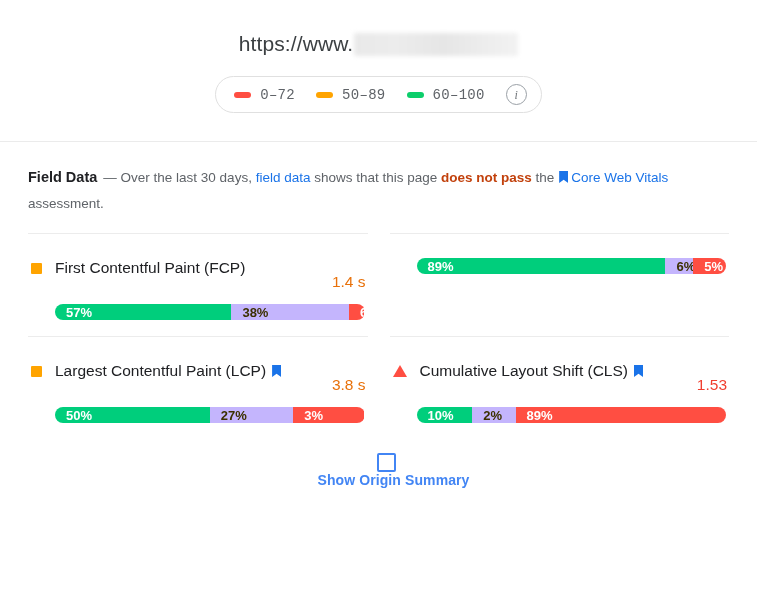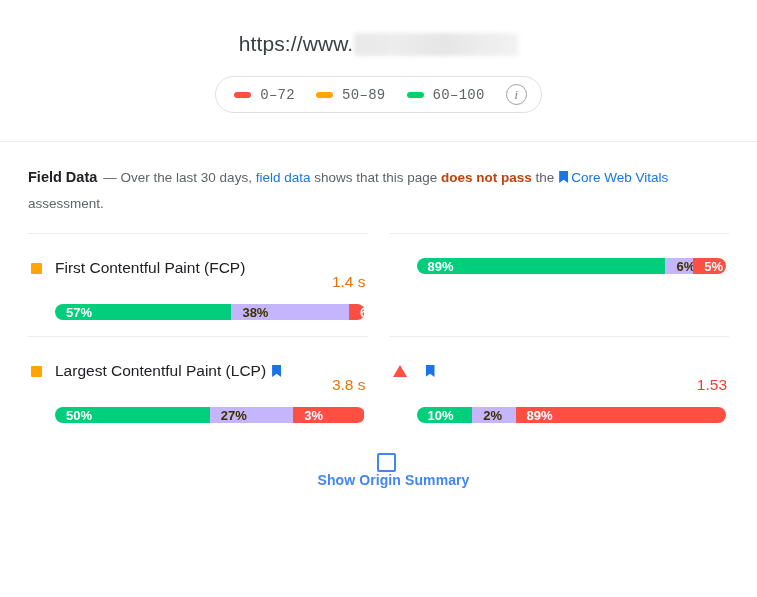--- a/index.html
+++ b/index.html
@@ -333,20 +333,21 @@
       <div class="bar">
         <div class="bar-seg green" style="width:50%">50%</div>
         <div class="bar-seg orange" style="width:27%">27%</div>
         <div class="bar-seg red" style="width:23%">3%</div>
       </div>
     </div>
 
     <div class="metric">
       <div class="metric-head">
         <span class="metric-marker triangle"></span>
+        <span class="metric-name">Cumulative Layout Shift (CLS)</span>
         <span class="bookmark-icon" style="margin-left:6px"></span>
         <span class="metric-value red">1.53</span>
       </div>
       <div class="bar">
         <div class="bar-seg green" style="width:18%">10%</div>
         <div class="bar-seg orange" style="width:14%">2%</div>
         <div class="bar-seg red" style="width:68%">89%</div>
       </div>
     </div>
 

